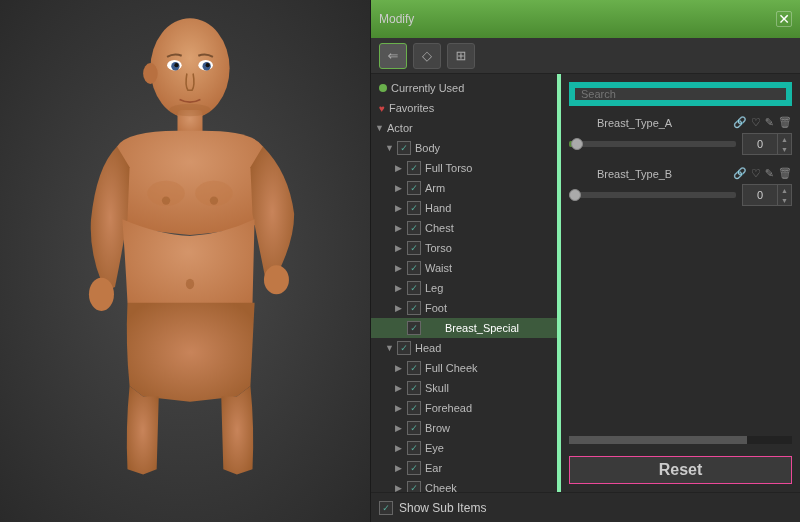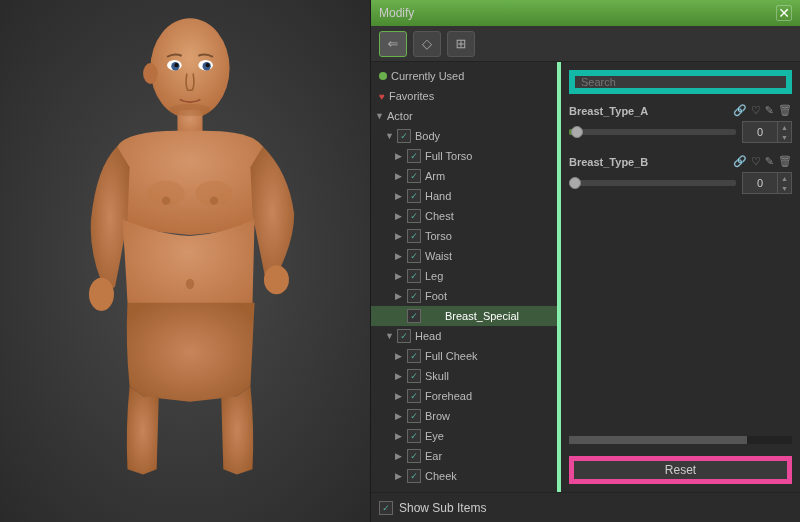--- a/index.html
+++ b/index.html
@@ -48,21 +48,21 @@
       height: 522px;
       background: #2b2b2b;
       border-left: 1px solid #1a1a1a;
       display: flex;
       flex-direction: column;
     }
 
     
     .title-bar {
       background: linear-gradient(to bottom, #6ab04c, #4a8a30);
-      height: 26px;
+      height: 38px;
       display: flex;
       align-items: center;
       justify-content: space-between;
       padding: 0 8px;
       flex-shrink: 0;
     }
     .title-close {
       color: #fff;
       font-size: 14px;
       cursor: pointer;
@@ -215,21 +215,22 @@
     }
     .morph-header {
       display: flex;
       align-items: center;
       justify-content: space-between;
       margin-bottom: 4px;
     }
     .morph-name {
       font-size: 11px;
       color: #bbb;
-      font-weight: bold;
+      font-weight: normal;
+      margin-left: 28px;
     }
     .morph-icons {
       display: flex;
       gap: 4px;
       align-items: center;
     }
     .morph-icon {
       color: #888;
       font-size: 11px;
       cursor: pointer;
@@ -331,28 +332,29 @@
       height: 100%;
       background: #555;
       width: 80%;
     }
 
     
     .reset-btn {
       width: 100%;
       height: 28px;
       background: #3a3a3a;
-      border: 5px solid #ec4899;
+      border: 1px solid #ec4899;
       color: #ccc;
-      font-size: 12px;
+      font-size: 16px;
       cursor: pointer;
       display: flex;
       align-items: center;
       justify-content: center;
       margin-top: 8px;
+      font-weight: bold;
     }
   </style>
 </head>
 <body>
 
 <div class="viewport">
   <div class="figure-container">
 
     <svg class="body-svg" viewBox="0 0 200 480" xmlns="http://www.w3.org/2000/svg">
       <defs>

